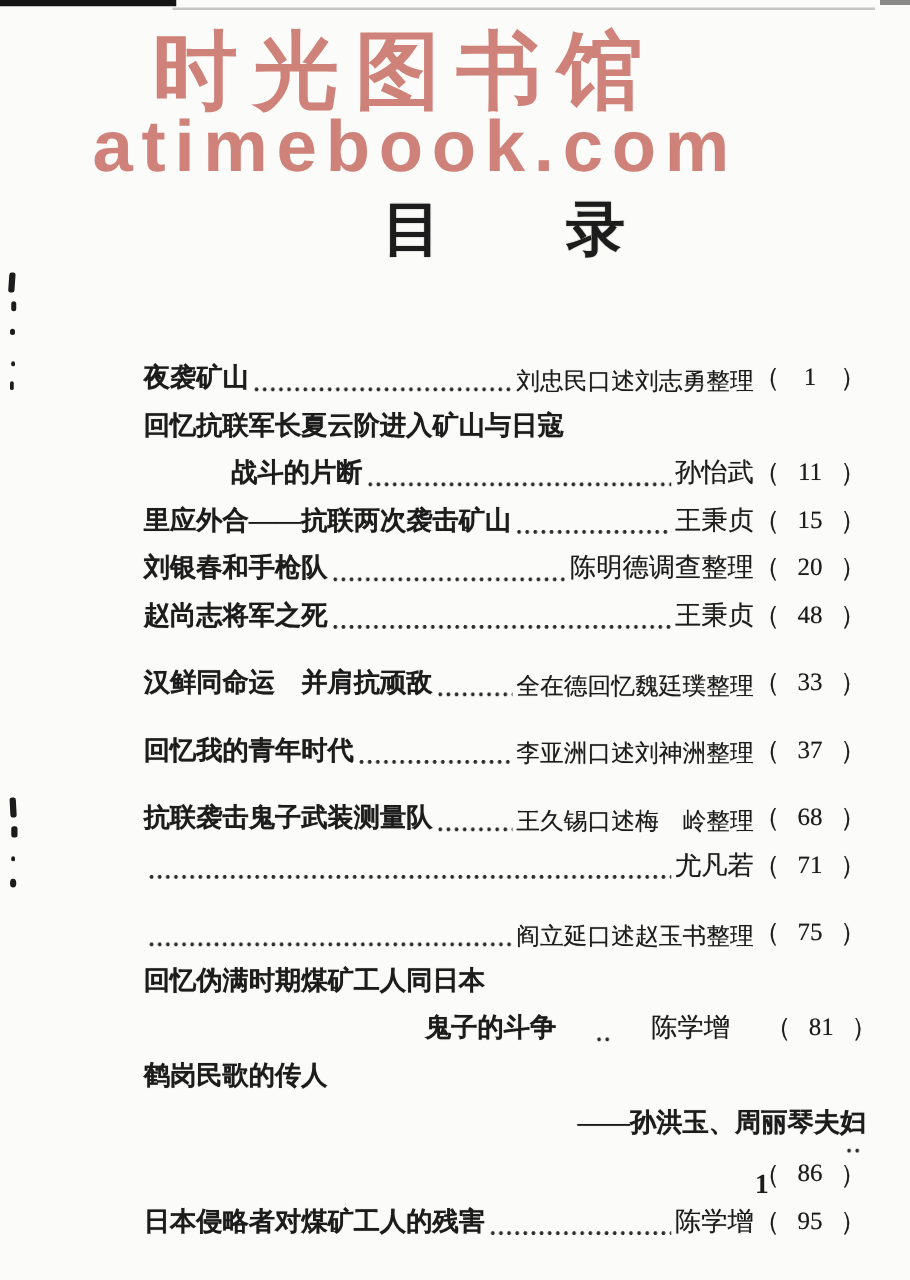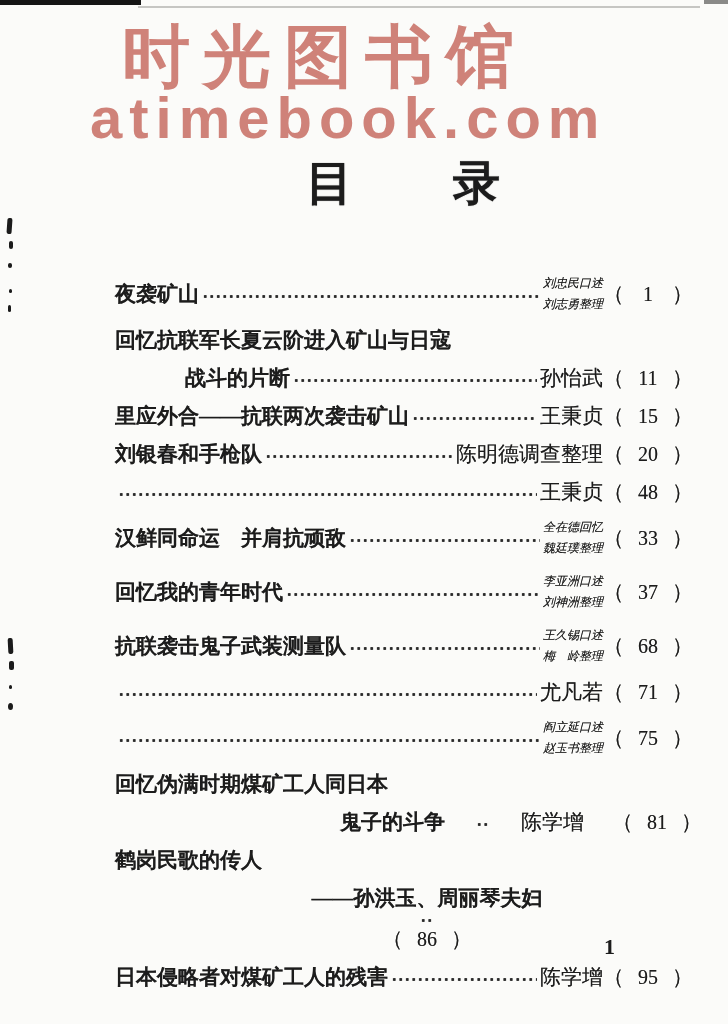--- a/index.html
+++ b/index.html
@@ -20,37 +20,37 @@
   .s4{left:9px;top:289px;width:3px;height:4px;}
   .s5{left:8px;top:305px;width:3px;height:7px;}
   .s6{left:8px;top:638px;width:5px;height:16px;transform:rotate(-3deg);}
   .s7{left:9px;top:661px;width:5px;height:9px;}
   .s8{left:9px;top:685px;width:3px;height:4px;}
   .s9{left:8px;top:703px;width:5px;height:7px;border-radius:50%;}
   
   .wm{position:absolute;color:rgba(203,119,110,0.92);
       font-family:"Liberation Sans","DejaVu Sans",sans-serif;font-weight:bold;white-space:pre;}
   .wm1{left:122px;top:12px;font-size:68px;letter-spacing:13px;}
-  .wm2{left:90px;top:84px;font-size:58px;letter-spacing:7px;}
+  .wm2{left:74px;top:84px;font-size:58px;letter-spacing:7px;}
   
   .doc-title{position:absolute;left:115px;top:152px;width:578px;text-align:center;
       font-size:47px;font-weight:bold;letter-spacing:2px;
       text-shadow:0 0 1px rgba(0,0,0,0.55);}
   
   .toc{position:absolute;left:115px;top:272px;width:578px;font-size:21px;
       text-shadow:0 0 0.6px rgba(0,0,0,0.5);}
-  .row{display:flex;align-items:center;margin-bottom:10px;min-height:26px;}
+  .row{display:flex;align-items:flex-end;margin-bottom:10px;min-height:26px;}
   .row.two{min-height:44px;}
   .title{white-space:pre;font-weight:bold;flex:0 0 auto;}
   .leader{flex:1 1 auto;min-width:14px;height:9px;margin:4px 3px 0 3px;
       background-image:radial-gradient(circle,#2b2b2b 1.3px,rgba(0,0,0,0) 1.7px);
       background-size:6.5px 9px;background-repeat:repeat-x;background-position:left center;}
   .attr{white-space:pre;font-weight:normal;flex:0 0 auto;}
-  .attr2{display:flex;flex-direction:column;font-size:12px;line-height:21px;
-      font-weight:normal;white-space:pre;flex:0 0 auto;font-style:italic;}
+  .attr2{display:flex;flex-direction:row;font-size:19px;line-height:21px;
+      font-weight:normal;white-space:pre;flex:0 0 auto;}
   .page{flex:0 0 auto;width:90px;display:flex;justify-content:space-between;
       align-items:center;font-weight:normal;}
   .page .num{font-size:20px;}
   
   .folio{position:absolute;left:604px;top:934px;font-size:22px;font-weight:bold;}
 </style>
 </head>
 <body>
 
 <div class="edge-a"></div>
@@ -109,20 +109,21 @@
       <span class="title">刘银春和手枪队</span>
       <span class="leader"></span>
       <span class="attr">陈明德调查整理</span>
       <span class="page">
         <span class="paren">（</span>
         <span class="num">20</span>
         <span class="paren">）</span>
       </span>
     </div>
     <div class="row">
+      <span class="title">赵尚志将军之死</span>
       <span class="leader"></span>
       <span class="attr">王秉贞</span>
       <span class="page">
         <span class="paren">（</span>
         <span class="num">48</span>
         <span class="paren">）</span>
       </span>
     </div>
     <div class="row two">
       <span class="title">汉鲜同命运　并肩抗顽敌</span>

